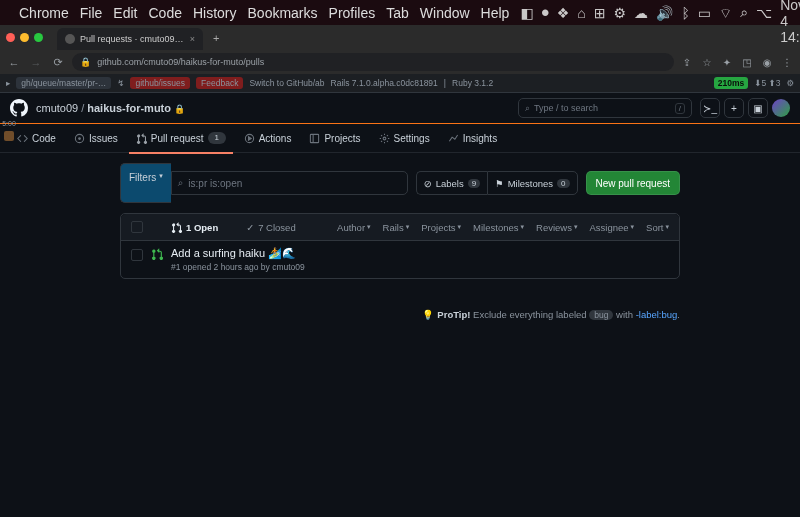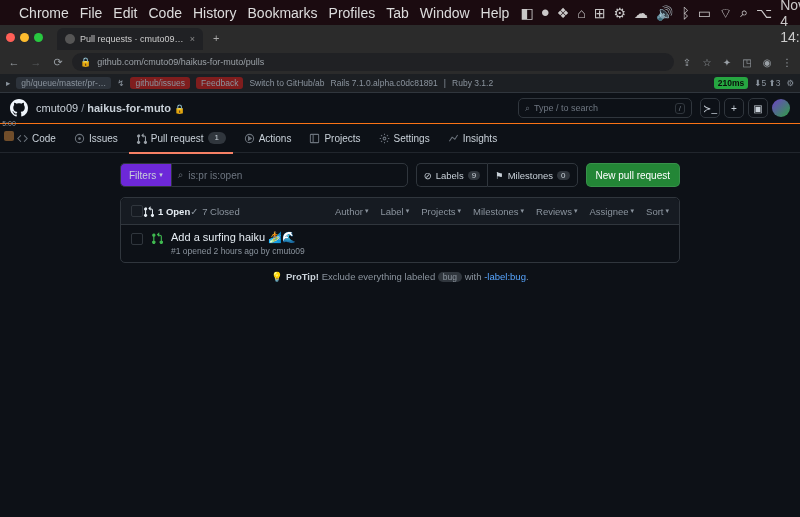--- a/index.html
+++ b/index.html
@@ -47,43 +47,43 @@
 .avatar{width:18px;height:18px;border-radius:50%;background:linear-gradient(135deg,#6e40c9,#2ea043)}
 
 .repo-nav{height:28px;display:flex;align-items:flex-start;padding:0 10px;gap:4px;border-bottom:1px solid #21262d;font-size:10px}
 .repo-nav .item{display:flex;align-items:center;gap:4px;padding:0 7px;height:28px;color:#c9d1d9;border-bottom:2px solid transparent}
 .repo-nav .item.active{border-bottom-color:#f78166;font-weight:500}
 .repo-nav .counter{background:#30363d;border-radius:8px;padding:0 4px;font-size:8px;min-width:10px;text-align:center;line-height:12px}
 .repo-nav .ico{width:11px;height:11px;opacity:.75}
 
 .content{padding:10px 120px 0 120px}
 .toolbar{display:flex;gap:0;align-items:center;margin-bottom:10px}
-.filters-btn{background:#6d28d9;border:1px solid #30363d;border-right:0;border-radius:5px 0 0 5px;height:22px;display:flex;align-items:center;padding:0 8px;font-size:10px;gap:3px;color:#c9d1d9}
+.filters-btn{background:#0c4a6e;border:1px solid #30363d;border-right:0;border-radius:5px 0 0 5px;height:22px;display:flex;padding:8px 8px;font-size:10px;gap:3px;color:#c9d1d9}
 .filters-input{flex:1;background:#0d1117;border:1px solid #30363d;border-radius:0 5px 5px 0;height:22px;display:flex;align-items:center;padding:0 6px;color:#6e7681;font-size:10px;gap:5px}
 .milelabel{display:flex;gap:0;margin-left:8px}
 .ml-btn{background:#0d1117;border:1px solid #30363d;height:22px;display:flex;align-items:center;padding:0 7px;font-size:9.5px;gap:4px;color:#c9d1d9}
 .ml-btn:first-child{border-radius:5px 0 0 5px;border-right:0}
 .ml-btn:last-child{border-radius:0 5px 5px 0}
 .ml-btn .num{background:#30363d;border-radius:8px;padding:0 4px;font-size:8px}
 .new-pr{margin-left:8px;background:#238636;border:1px solid rgba(240,246,252,.1);color:#fff;border-radius:5px;height:22px;display:flex;align-items:center;padding:0 9px;font-size:10px;font-weight:500}
 
 .listbox{border:1px solid #30363d;border-radius:5px}
-.listhead{background:#161b22;border-bottom:1px solid #30363d;height:26px;display:flex;align-items:center;padding:0 10px;gap:0;font-size:9.5px;border-radius:5px 5px 0 0}
+.listhead{background:#161b22;border-bottom:1px solid #30363d;height:26px;display:flex;align-items:center;padding:0 10px;gap:28px;font-size:9.5px;border-radius:5px 5px 0 0}
 .listhead .chk{width:10px;height:10px;border:1px solid #30363d;border-radius:2px}
 .listhead .open{display:flex;align-items:center;gap:4px;font-weight:600;color:#e6edf3}
 .listhead .closed{color:#8b949e;display:flex;align-items:center;gap:4px}
 .listhead .filters{margin-left:auto;display:flex;gap:12px;color:#8b949e}
 .listhead .filters span{display:flex;align-items:center;gap:2px}
 .row{padding:6px 10px;display:flex;gap:8px;align-items:flex-start}
 .row .chk{width:10px;height:10px;border:1px solid #30363d;border-radius:2px;margin-top:2px}
 .row .pr-icon{color:#3fb950;margin-top:1px}
 .row .title{color:#e6edf3;font-size:11px;font-weight:500}
 .row .meta{color:#8b949e;font-size:8.5px;margin-top:2px}
 
-.protip{text-align:center;margin-top:8px;font-size:9.5px;color:#8b949e}
+.protip{text-align:right;margin-top:30px;font-size:9.5px;color:#8b949e}
 .protip .bulb{color:#8b949e}
 .protip b{color:#c9d1d9;font-weight:600}
 .protip .tag{background:#30363d;border-radius:8px;padding:0 5px;font-size:8.5px}
 .protip a{color:#58a6ff;text-decoration:none}
 
 .gutter{position:absolute;left:0;top:120px;width:18px;display:flex;flex-direction:column;align-items:center;gap:4px;font-size:7px;color:#8b949e}
 .gutter .sq{width:10px;height:10px;background:#704d2a;border-radius:2px}
 .caret{font-size:7px}
 svg{display:block}
 </style>
@@ -286,21 +286,21 @@
       <div class="closed">
           <span>✓</span>
           <span>7 Closed</span>
         </div>
       <div class="filters">
         <span>
             <span>Author</span>
             <span class="caret">▾</span>
           </span>
         <span>
-            <span>Label</span>
+            <span>Rails</span>
             <span class="caret">▾</span>
           </span>
         <span>
             <span>Projects</span>
             <span class="caret">▾</span>
           </span>
         <span>
             <span>Milestones</span>
             <span class="caret">▾</span>
           </span>

